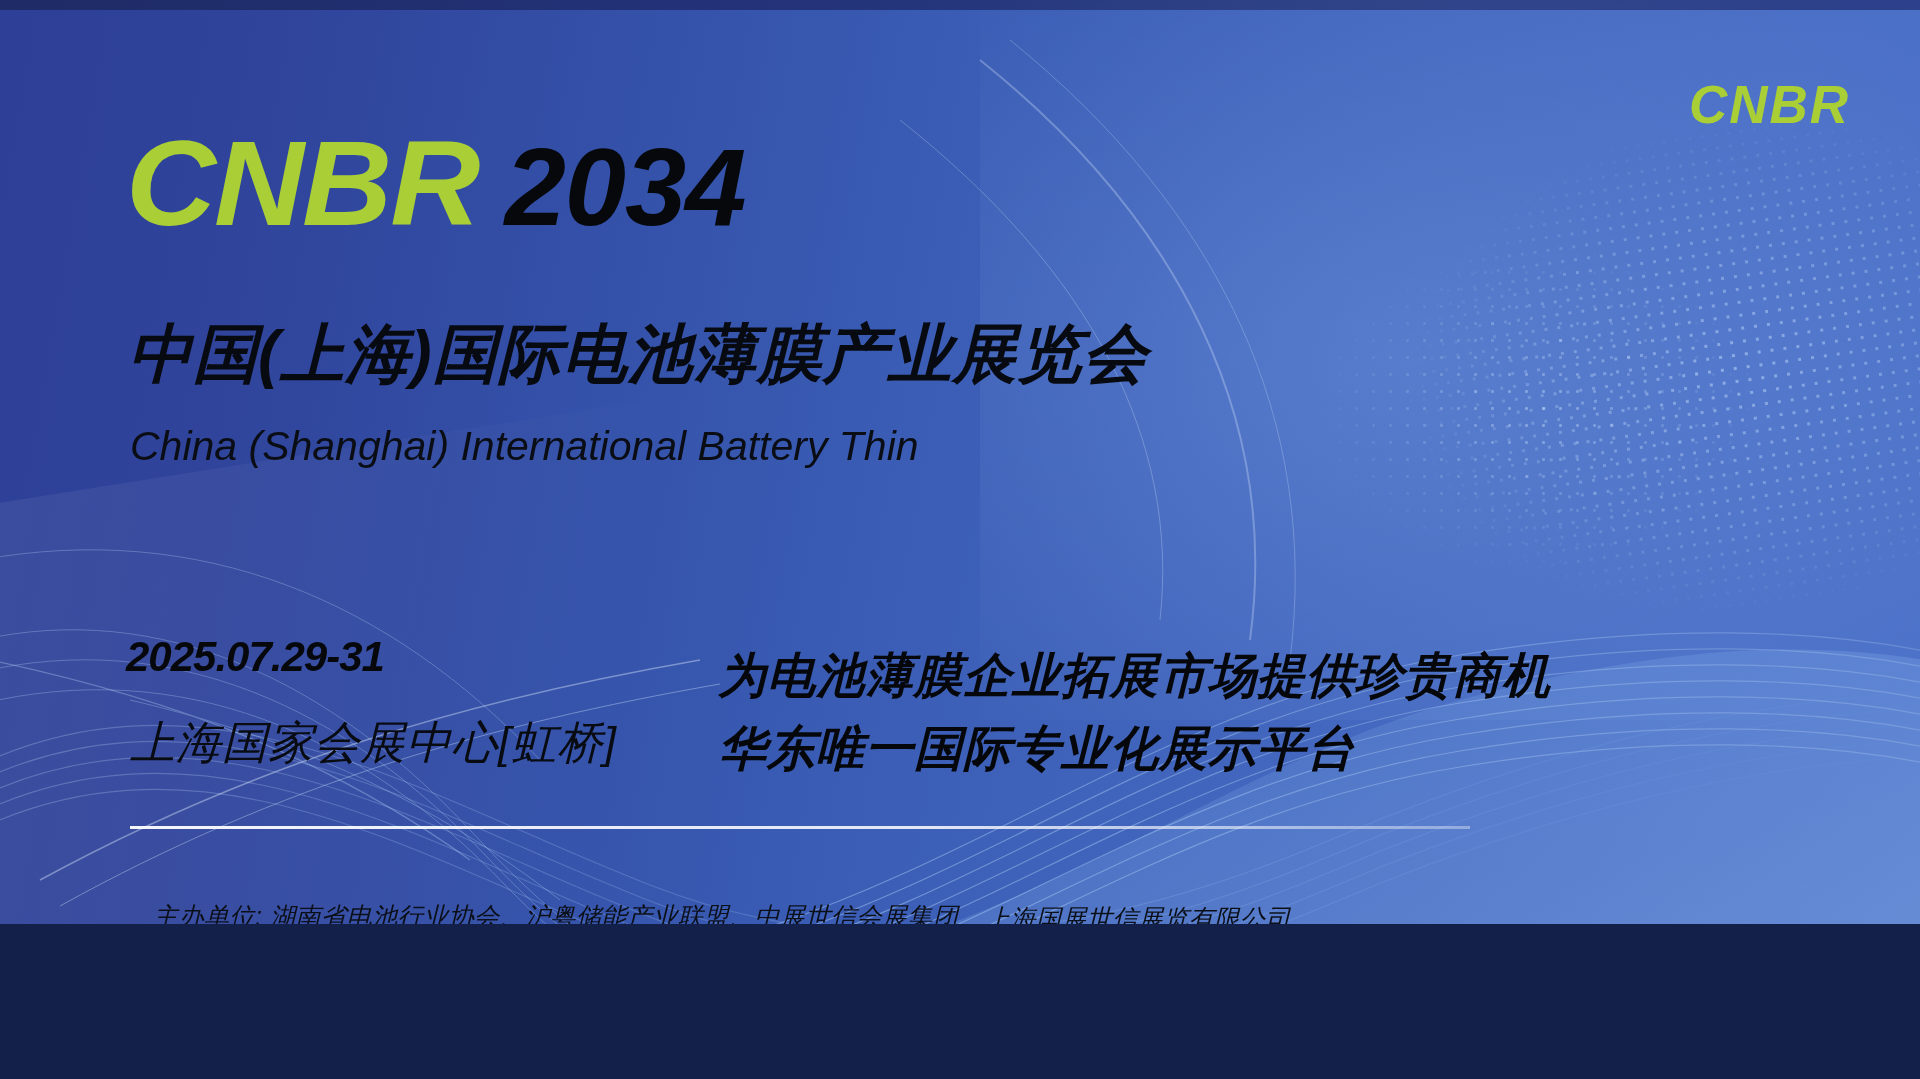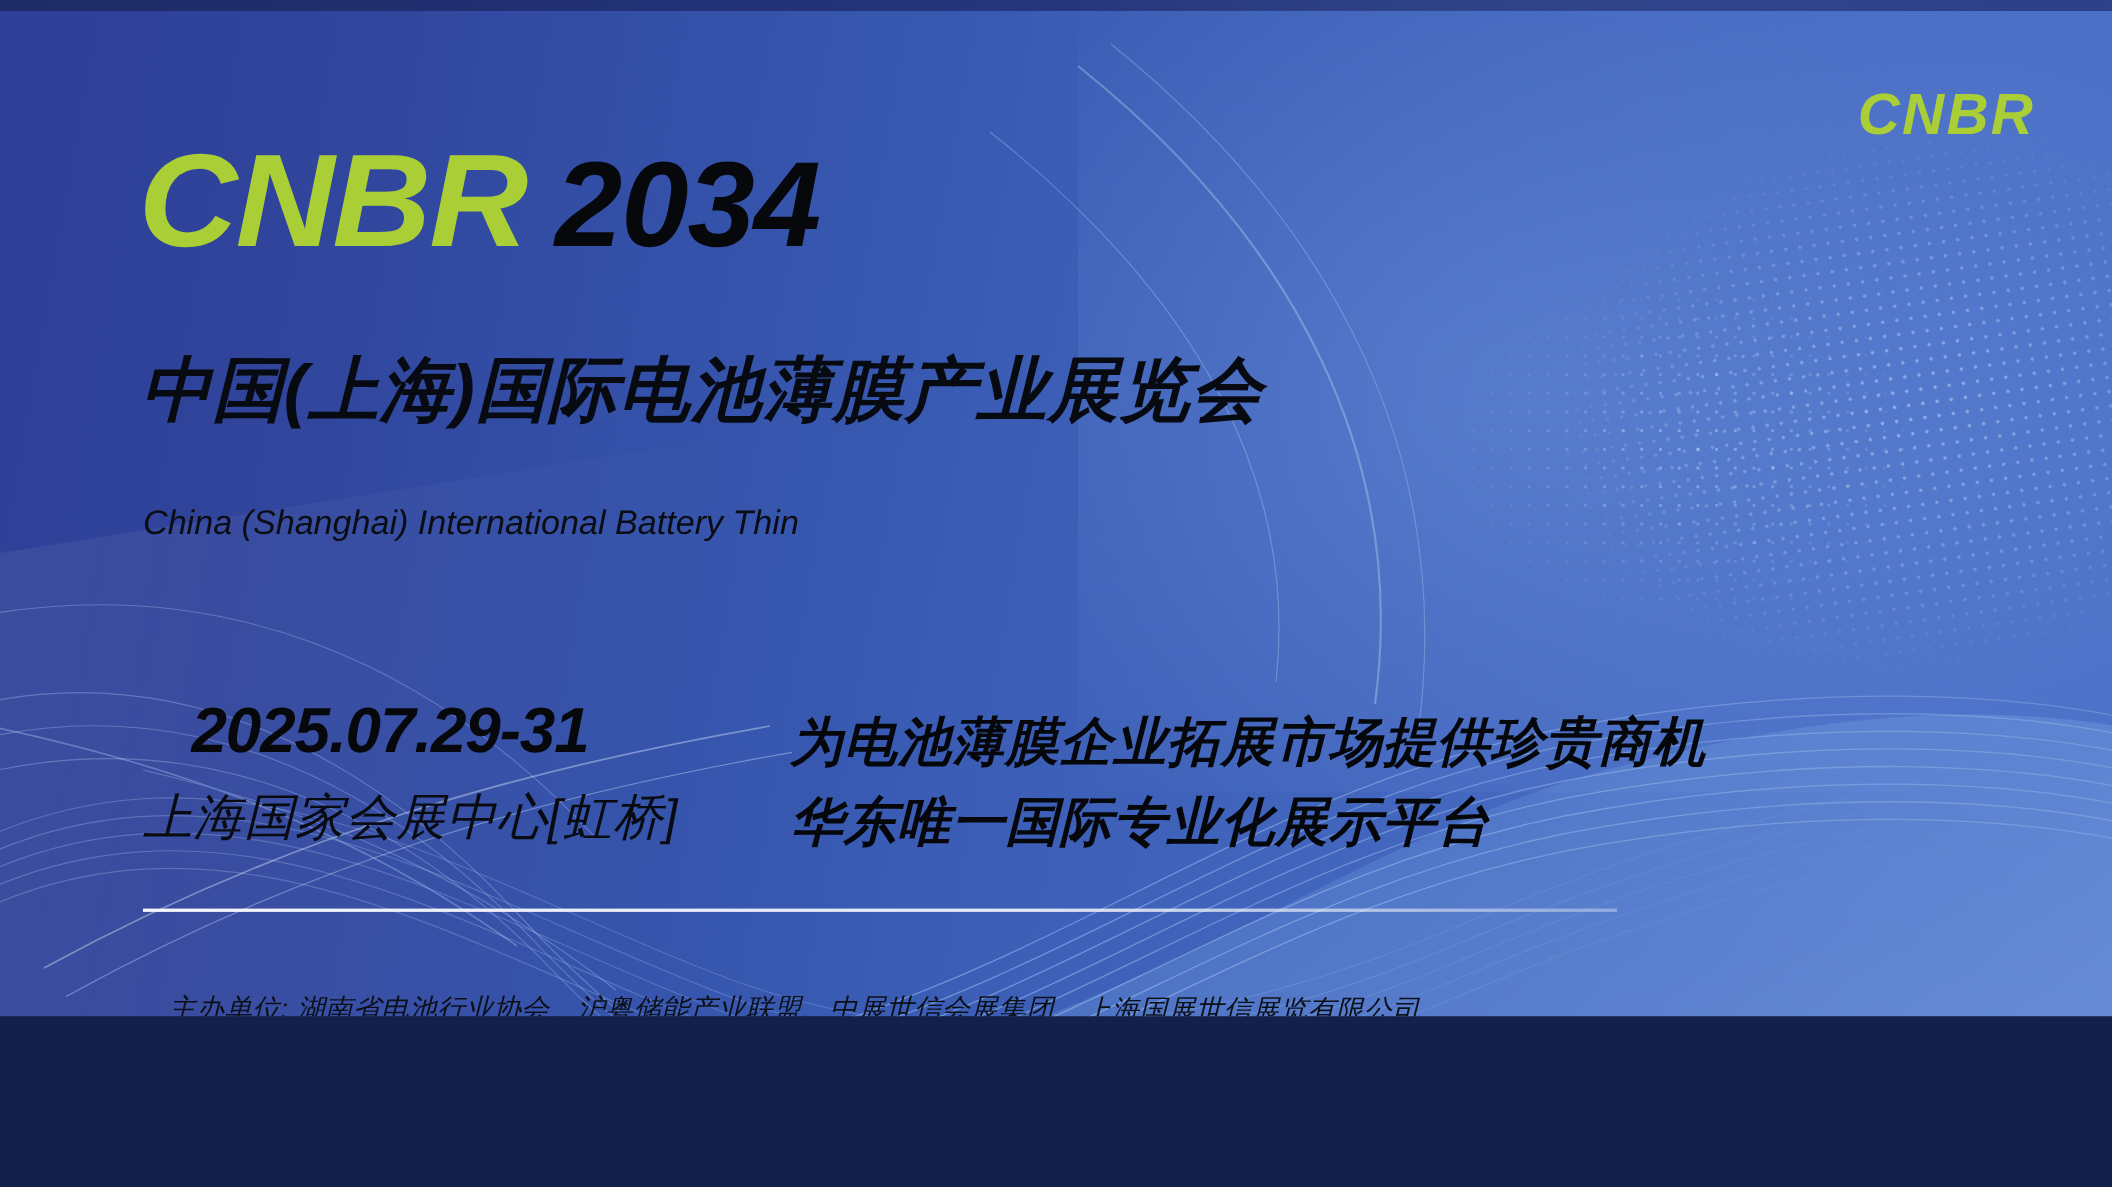--- a/index.html
+++ b/index.html
@@ -83,31 +83,29 @@
     margin-left:40px;
   }
 
   .title-cn{
     position:absolute;left:128px;top:322px;
     font-size:64px;font-weight:bold;color:#070a10;letter-spacing:1px;line-height:1;
     white-space:nowrap;
   }
   .title-en{
     position:absolute;left:130px;top:420px;
-    font-size:31px;color:#0a0d14;line-height:1.28;letter-spacing:0px;
+    font-size:41px;color:#0a0d14;line-height:1.28;letter-spacing:0px;
     font-weight:400;
-    margin-top:35px;
   }
   .title-en span{display:block;}
 
   .date{
     position:absolute;left:126px;top:636px;
-    font-size:58px;font-weight:bold;color:#06080c;letter-spacing:-1px;line-height:1;
-    white-space:nowrap;
-    margin-left:48px;
+    font-size:42px;font-weight:bold;color:#06080c;letter-spacing:-1px;line-height:1;
+    white-space:nowrap;
   }
   .venue{
     position:absolute;left:130px;top:720px;
     font-size:45px;color:#080b12;line-height:1;letter-spacing:1px;
     white-space:nowrap;
   }
 
   .tagline{
     position:absolute;left:718px;top:640px;
     font-family:"Liberation Serif","DejaVu Serif",serif;

